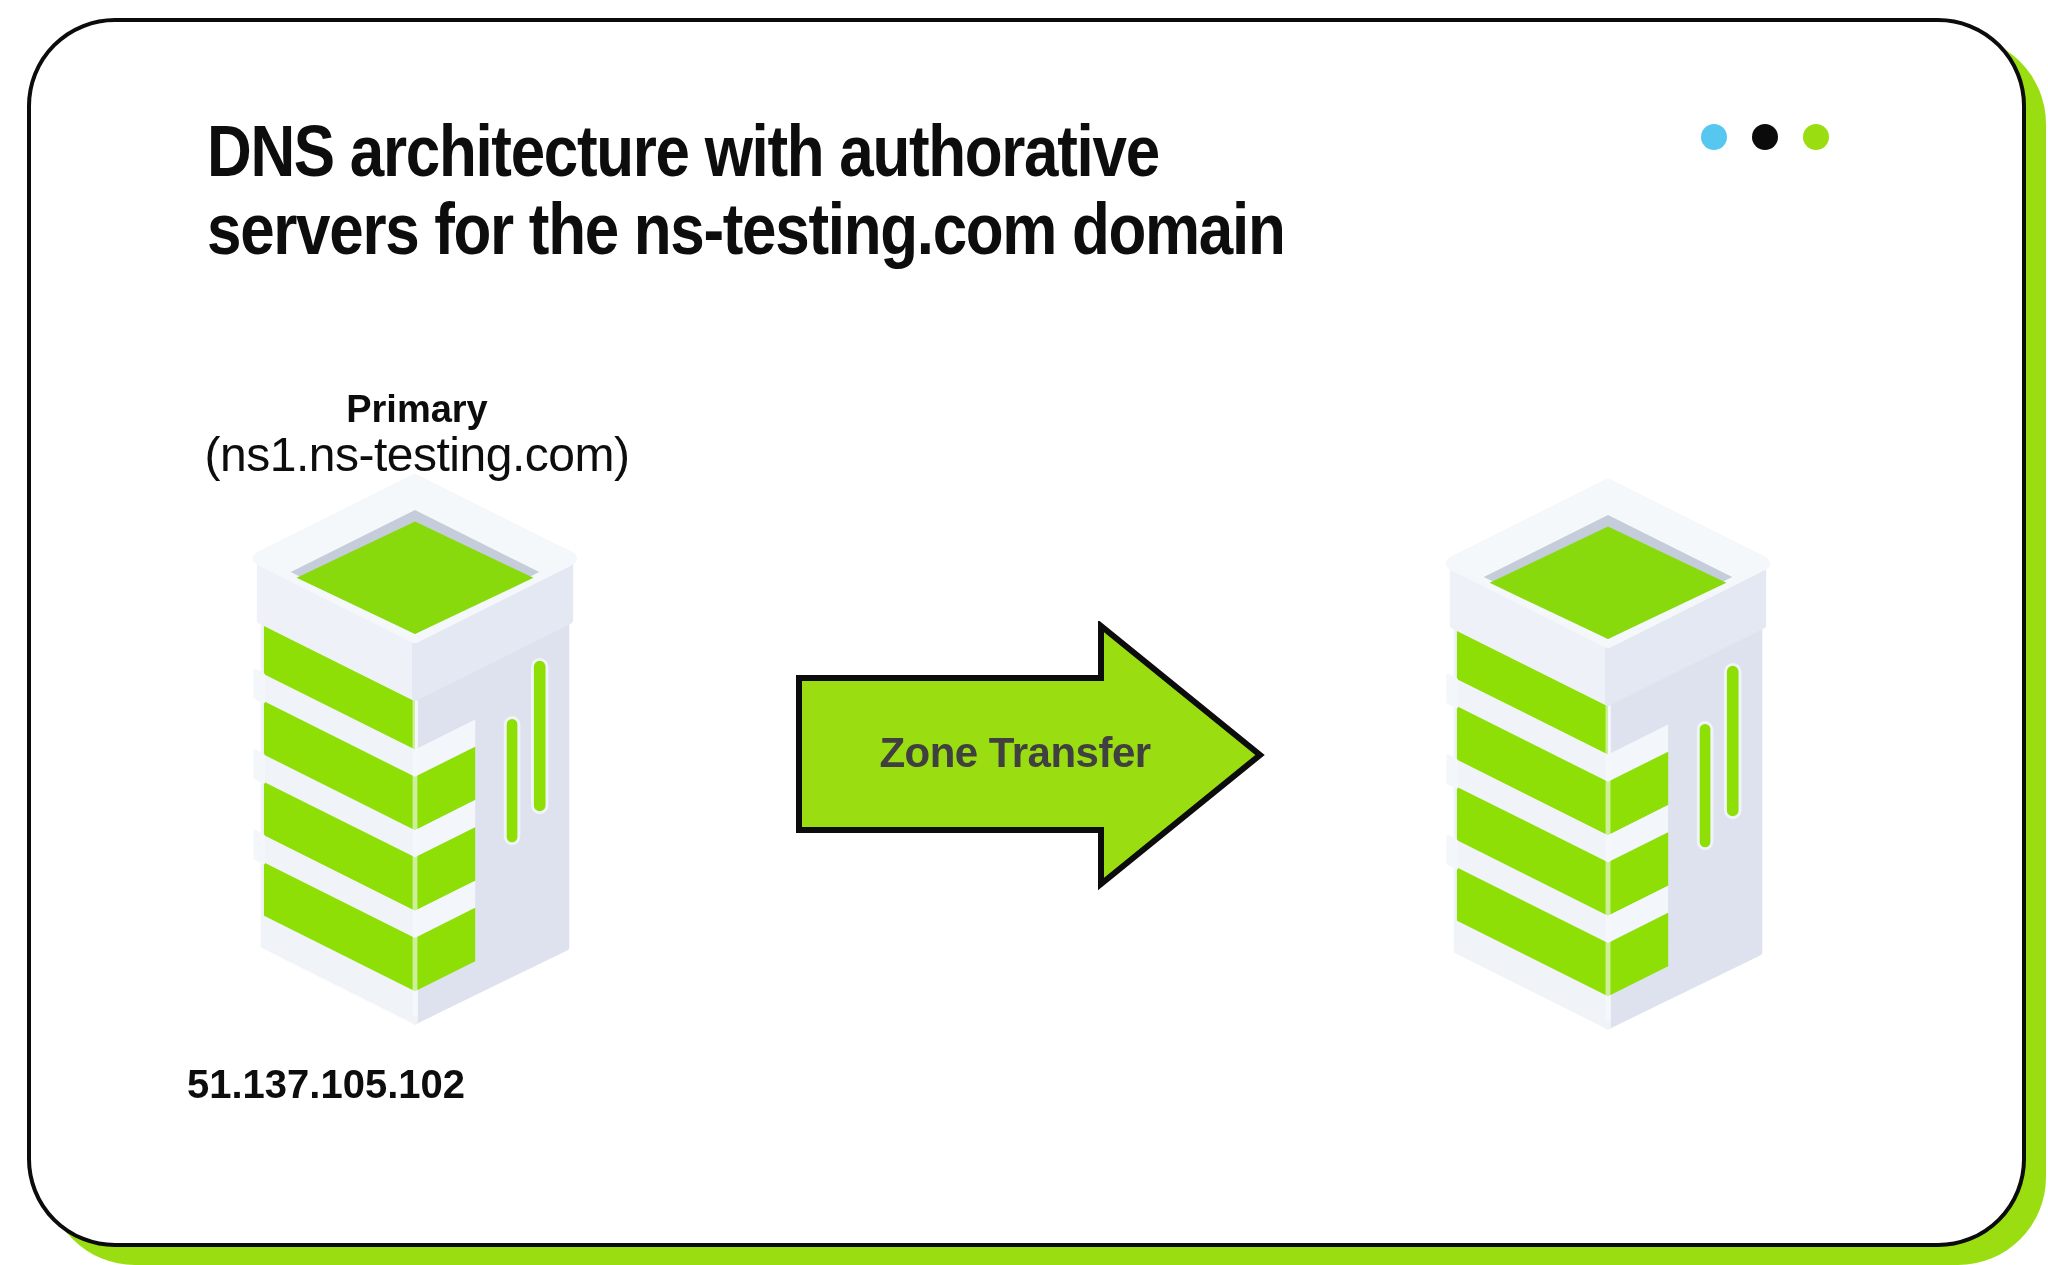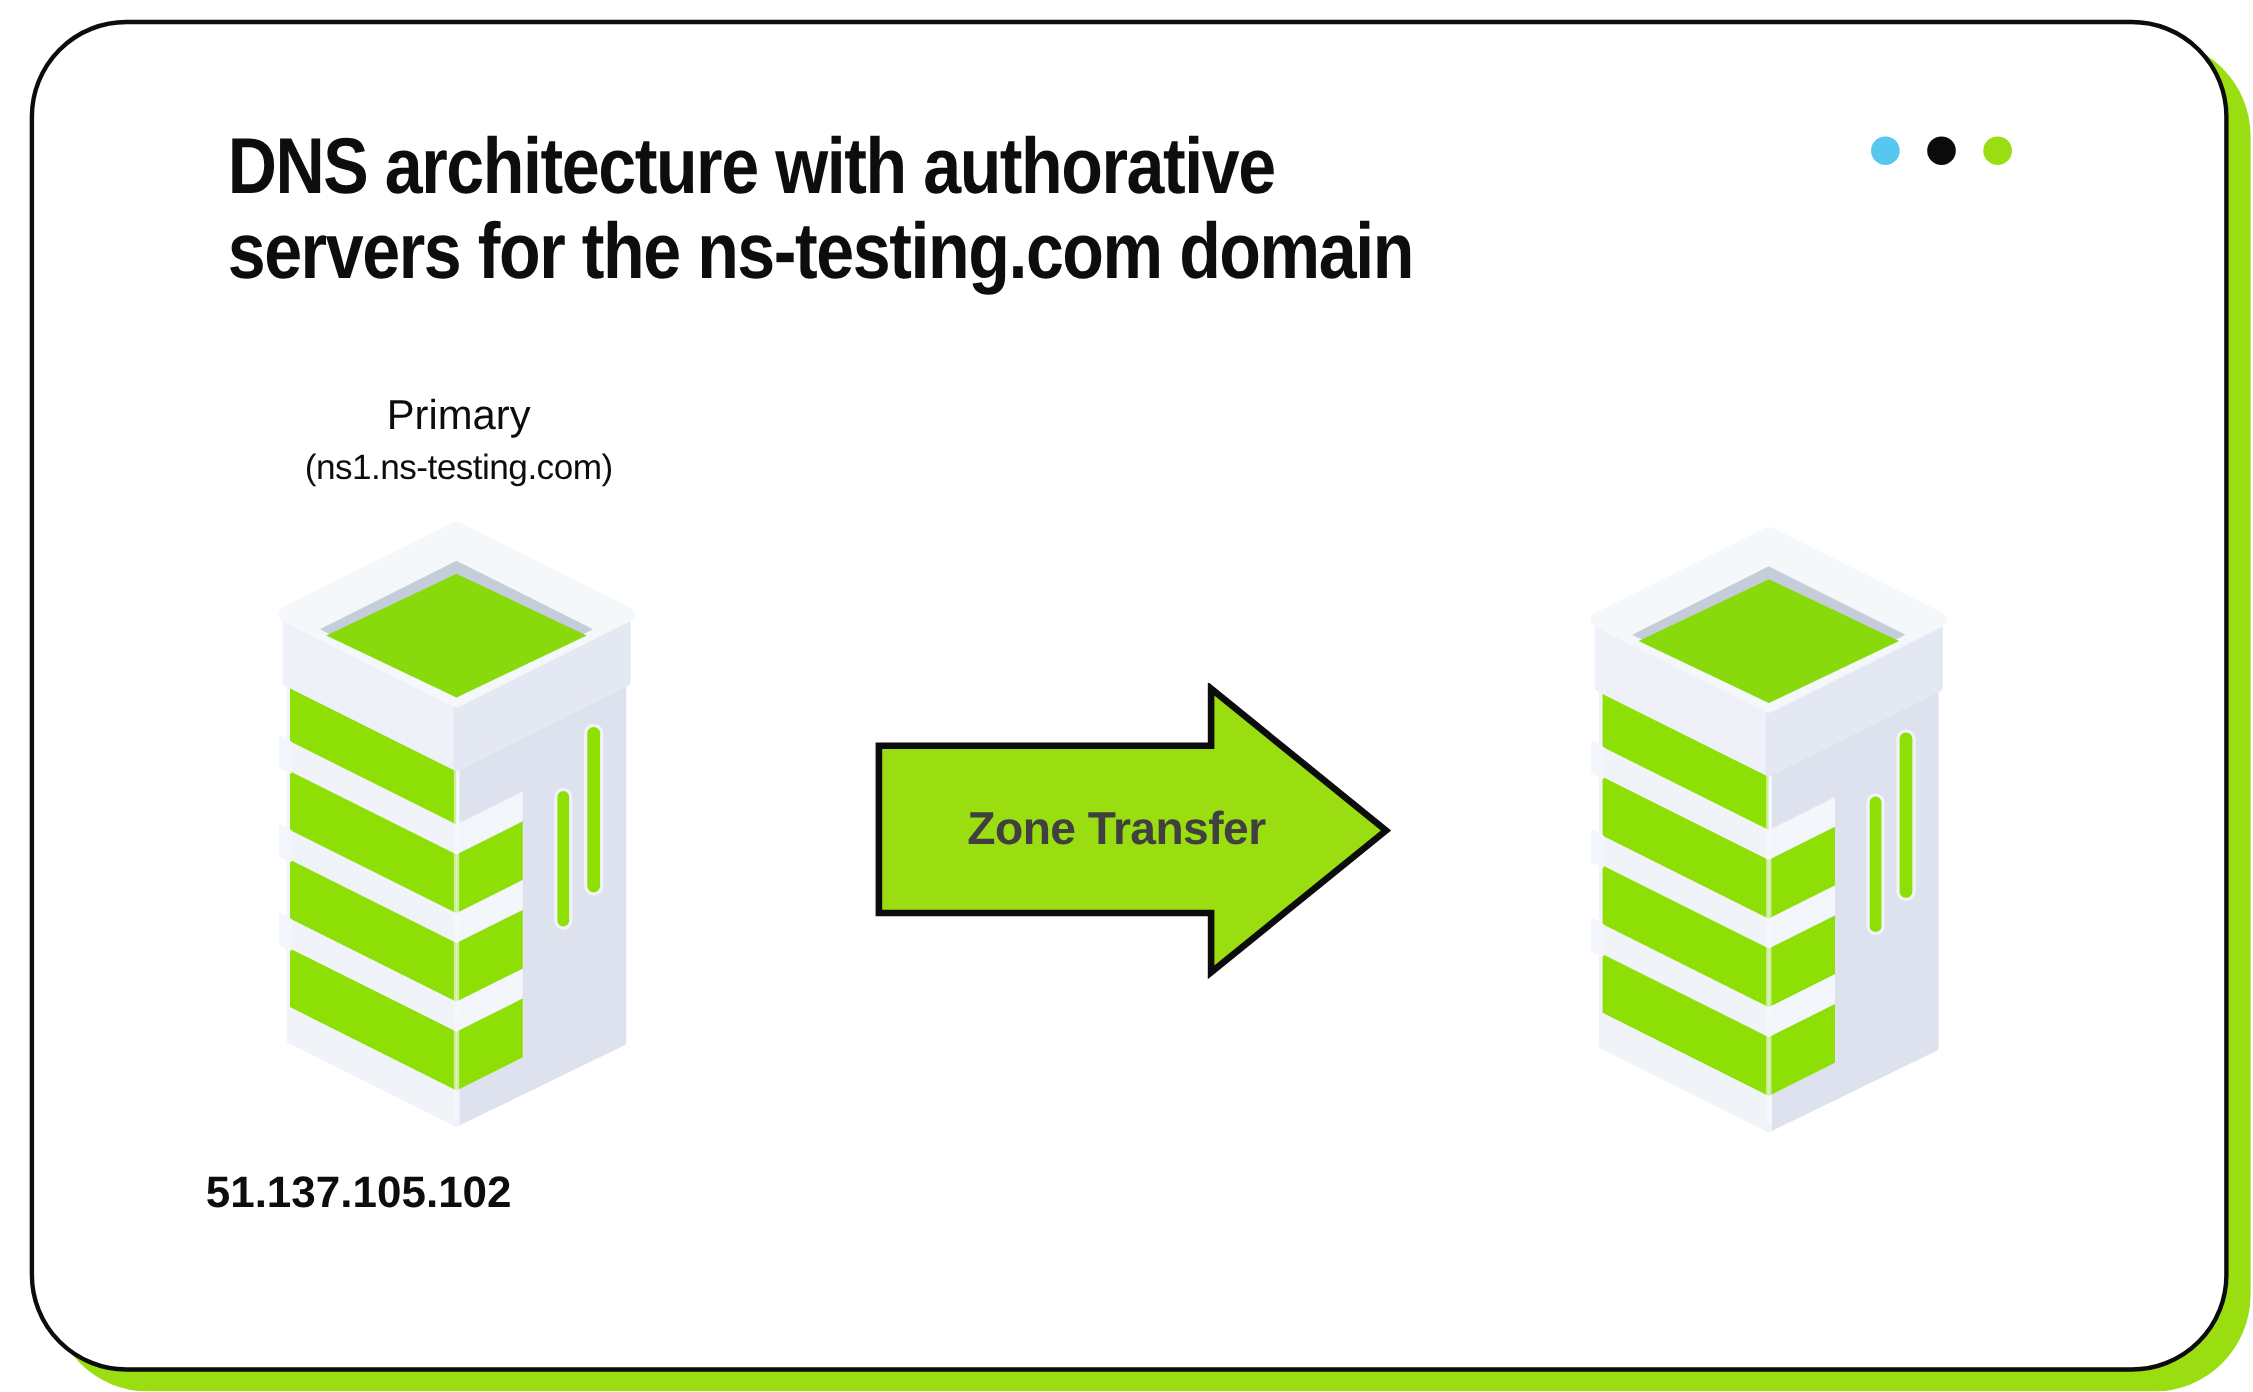--- a/index.html
+++ b/index.html
@@ -52,22 +52,22 @@
     display: flex;
     gap: 25px;
   }
   .dot { width: 26px; height: 26px; border-radius: 50%; }
 
   .server-label {
     position: absolute;
     width: 460px;
     text-align: center;
   }
-  .server-label .role { font-size: 38px; font-weight: 400; line-height: 44px; }
-  .server-label .hostname { font-size: 32px; font-weight: 400; line-height: 48px; letter-spacing: -0.5px; }
+  .server-label .role { font-size: 38px; font-weight: 700; line-height: 44px; margin-top: 31px; }
+  .server-label .hostname { font-size: 48px; font-weight: 400; line-height: 48px; letter-spacing: -0.5px; }
   #label-primary   { left: 187px;  top: 356px; }
   #label-secondary { left: 1378px; top: 356px; }
 
   .server-svg { position: absolute; width: 330px; height: 560px; }
   #server-primary   { left: 250px;  top: 473px; }
   #server-secondary { left: 1443px; top: 478px; }
 
   .server-ip {
     position: absolute;
     width: 460px;

